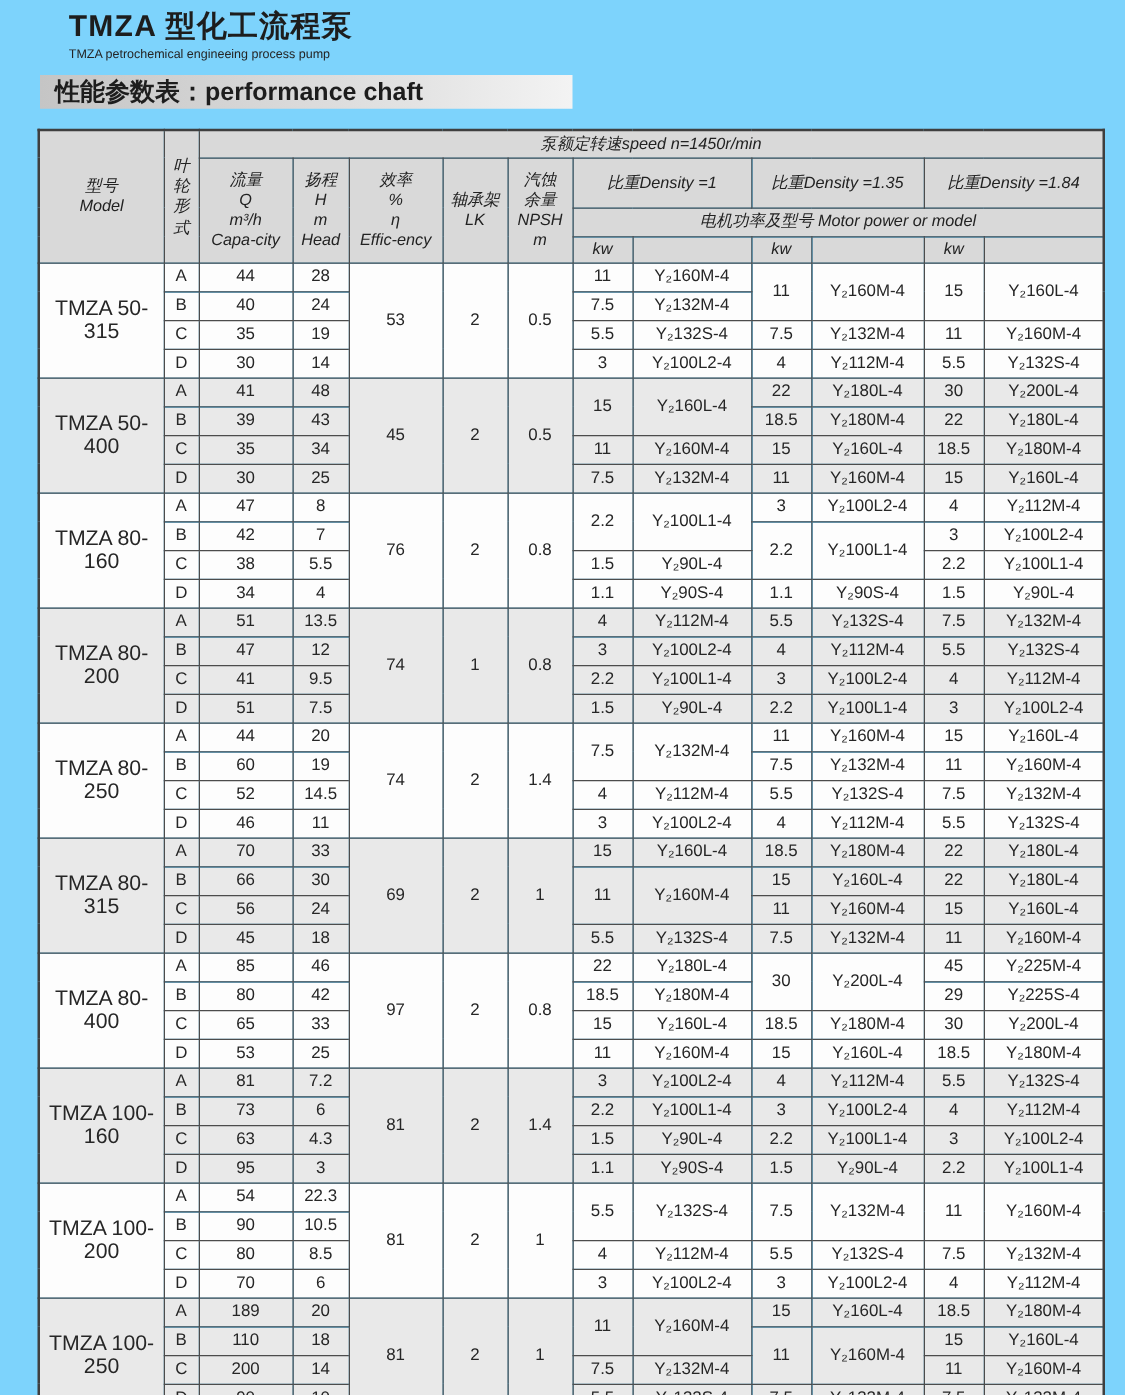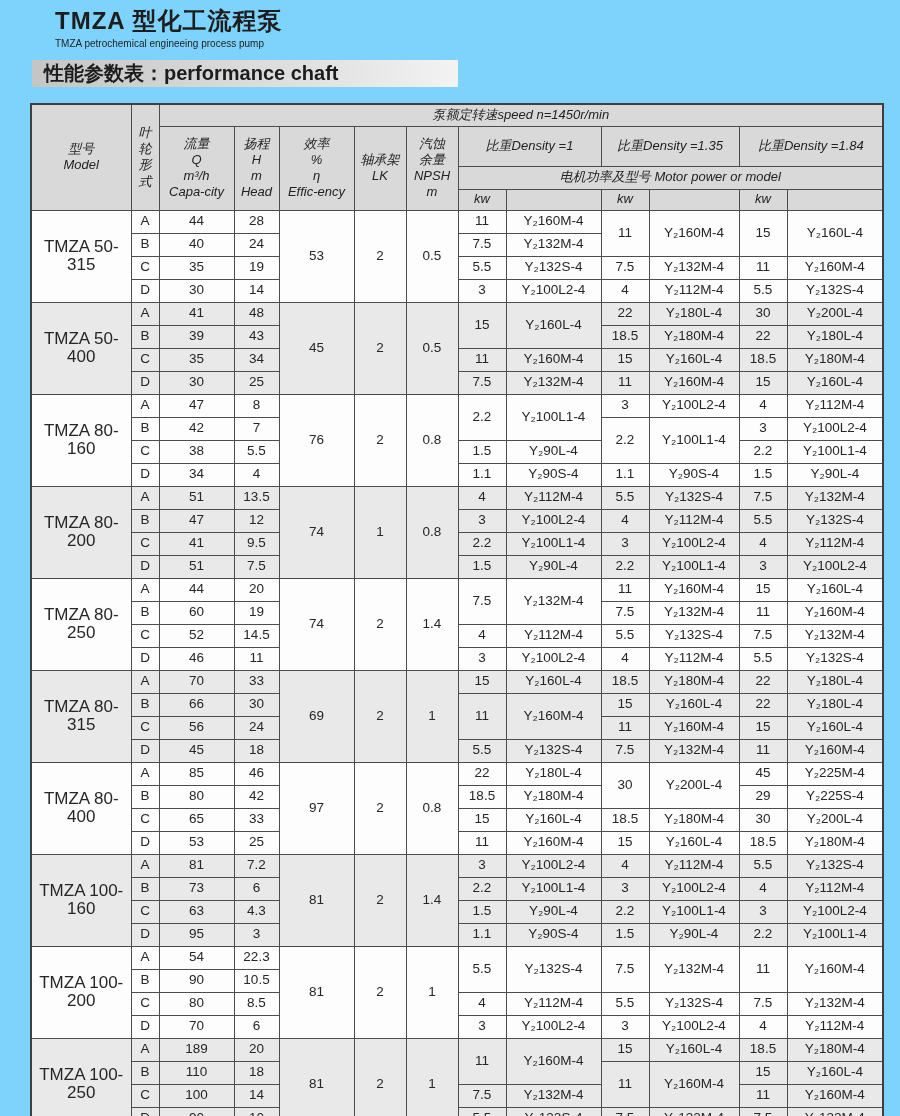--- a/index.html
+++ b/index.html
@@ -552,21 +552,21 @@
           <td>B</td>
           <td>110</td>
           <td>18</td>
           <td rowspan="2">11</td>
           <td rowspan="2">Y₂160M-4</td>
           <td>15</td>
           <td>Y₂160L-4</td>
         </tr>
         <tr class="band">
           <td>C</td>
-          <td>100</td>
+          <td>200</td>
           <td>14</td>
           <td>7.5</td>
           <td>Y₂132M-4</td>
           <td>11</td>
           <td>Y₂160M-4</td>
         </tr>
         <tr class="band">
           <td>D</td>
           <td>90</td>
           <td>10</td>

